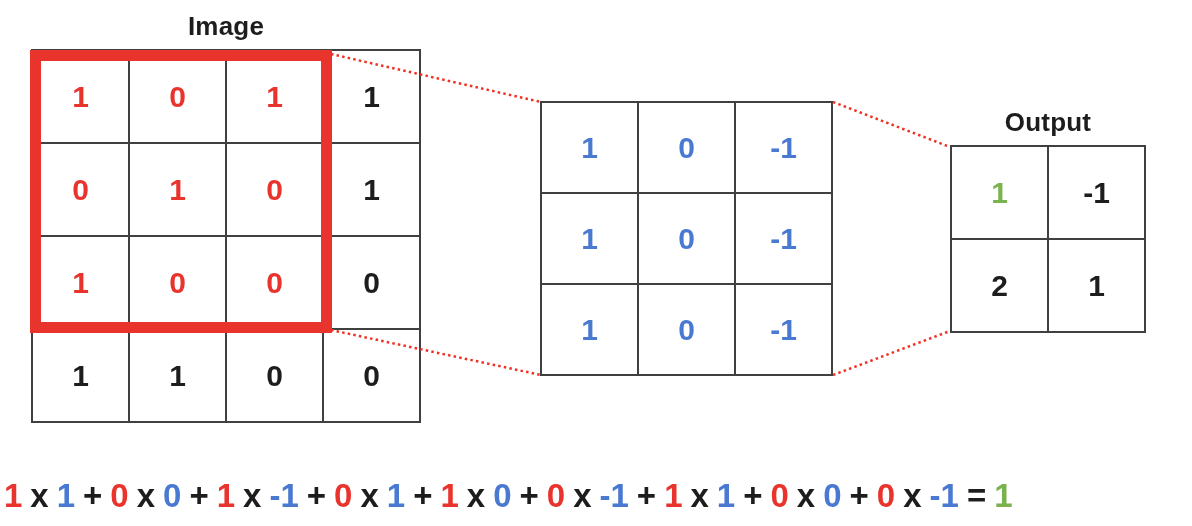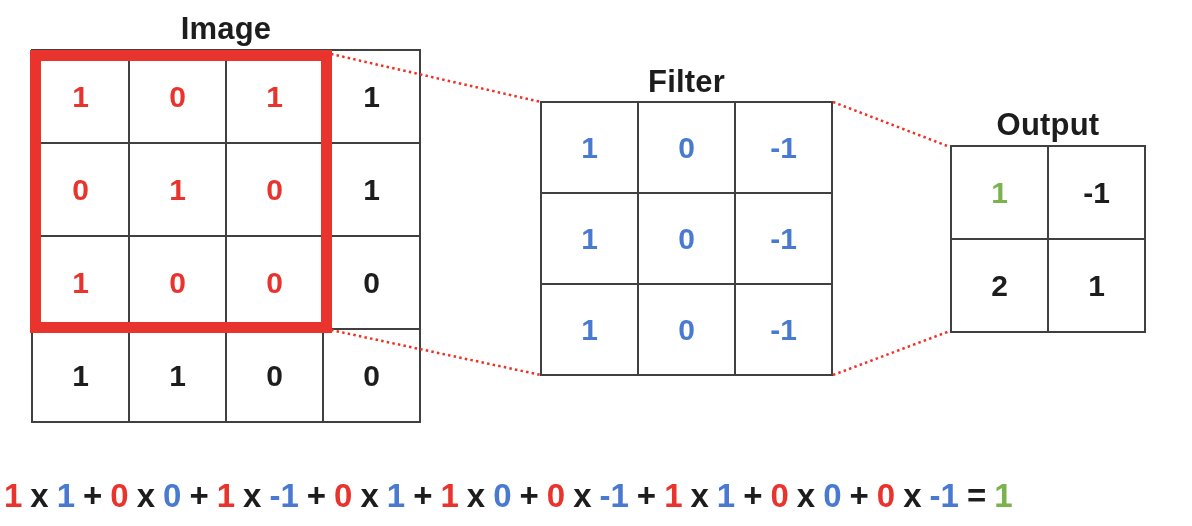--- a/index.html
+++ b/index.html
@@ -1,21 +1,21 @@
 <!DOCTYPE html>
 <html style="--highlight-red: #e9332d; --filter-blue: #4a79d2; --result-green: #7ab34d; --text-black: #1d1d1d; --grid-line: #404040; --connector-red: #ef3124;"><head>
 <meta charset="utf-8">
 <style>
   html,body{margin:0;padding:0;background:#ffffff;}
   .stage{
     position:relative;width:1192px;height:526px;background:#ffffff;overflow:hidden;
     font-family:"Liberation Sans","DejaVu Sans",sans-serif;
   }
   .grid-title{
-    position:absolute;text-align:center;font-weight:700;font-size:31px;
+    position:absolute;text-align:center;font-weight:700;font-size:26px;
     color:var(--text-black);letter-spacing:0.2px;
   }
   .image-title{left:31px;top:11px;width:390px;}
   .filter-title{left:540px;top:64px;width:293px;}
   .output-title{left:950px;top:107px;width:196px;text-align:center;}
   table.grid{position:absolute;border-collapse:collapse;background:#ffffff;}
   table.grid td{
     border:2px solid var(--grid-line);text-align:center;vertical-align:middle;
     font-weight:700;font-size:30px;background:#ffffff;padding:0;
   }
@@ -77,21 +77,20 @@
         <tr>
           <td class="val-black">1</td>
           <td class="val-black">1</td>
           <td class="val-black">0</td>
           <td class="val-black">0</td>
         </tr>
       </tbody>
     </table>
   <div class="red-window"></div>
 
-  <div class="grid-title filter-title">Filter</div>
   <table class="grid filter-grid">
       <tbody>
         <tr>
           <td class="val-blue">1</td>
           <td class="val-blue">0</td>
           <td class="val-blue">-1</td>
         </tr>
         <tr>
           <td class="val-blue">1</td>
           <td class="val-blue">0</td>

